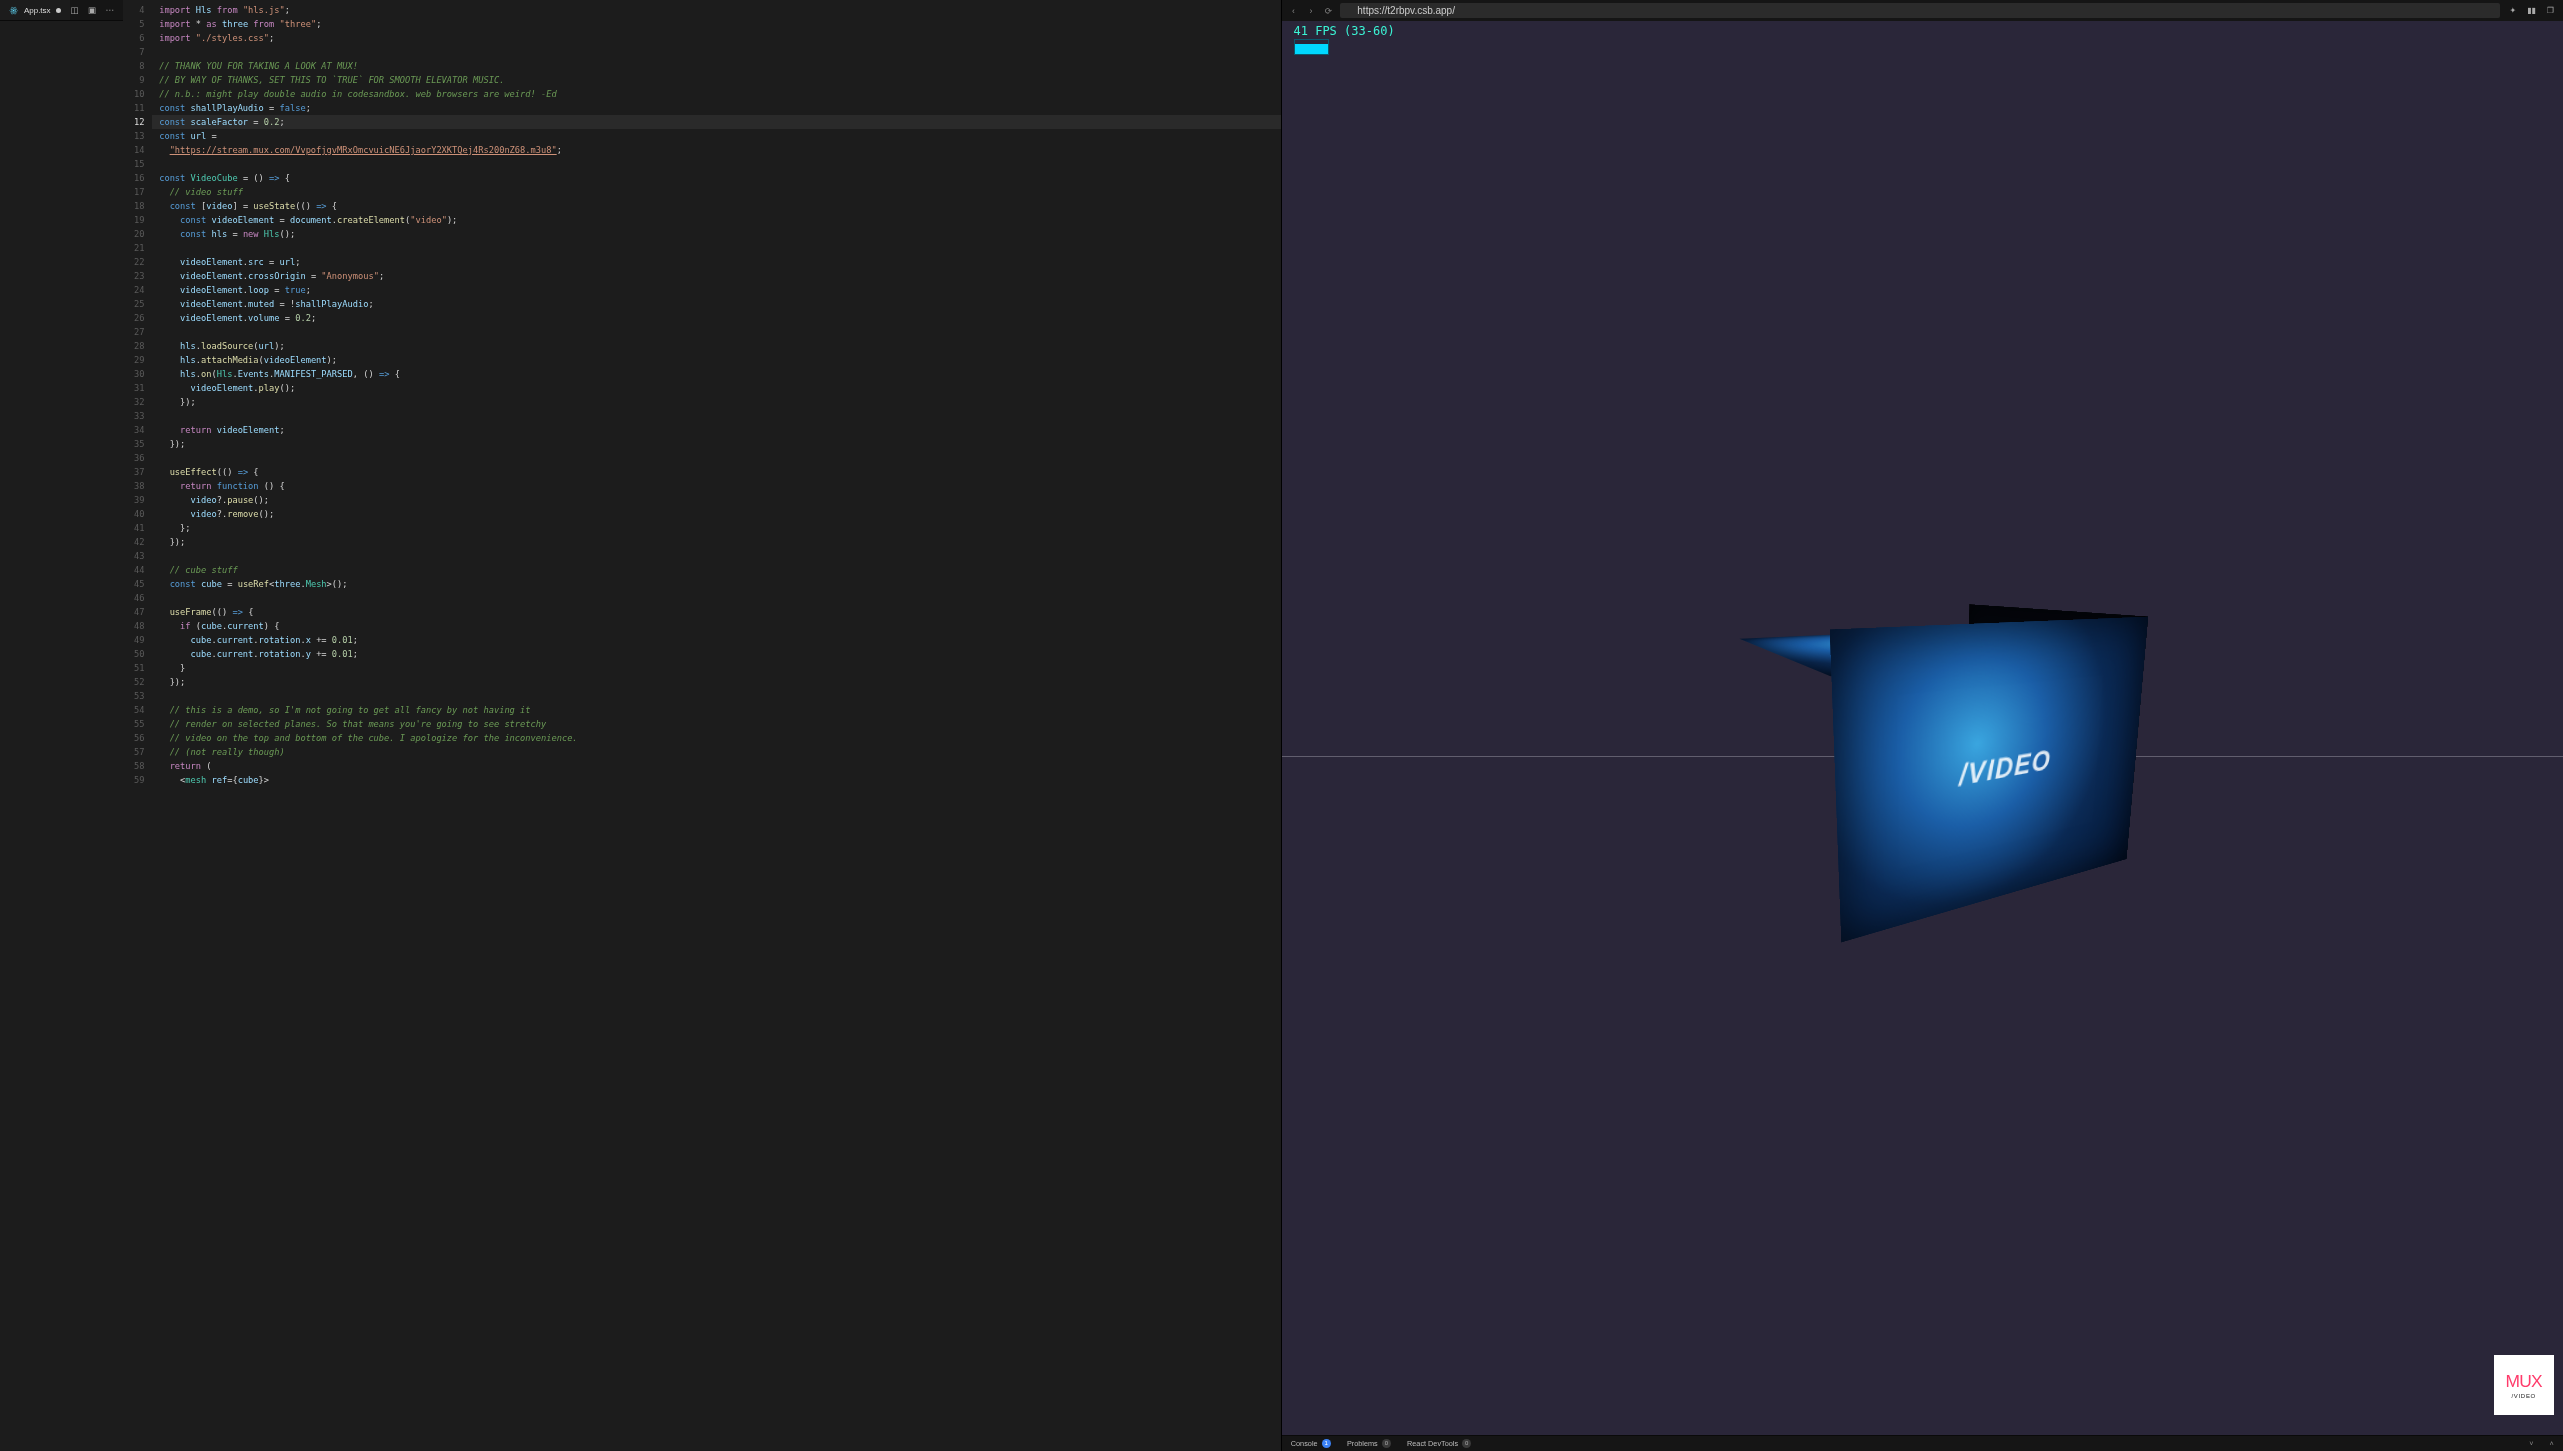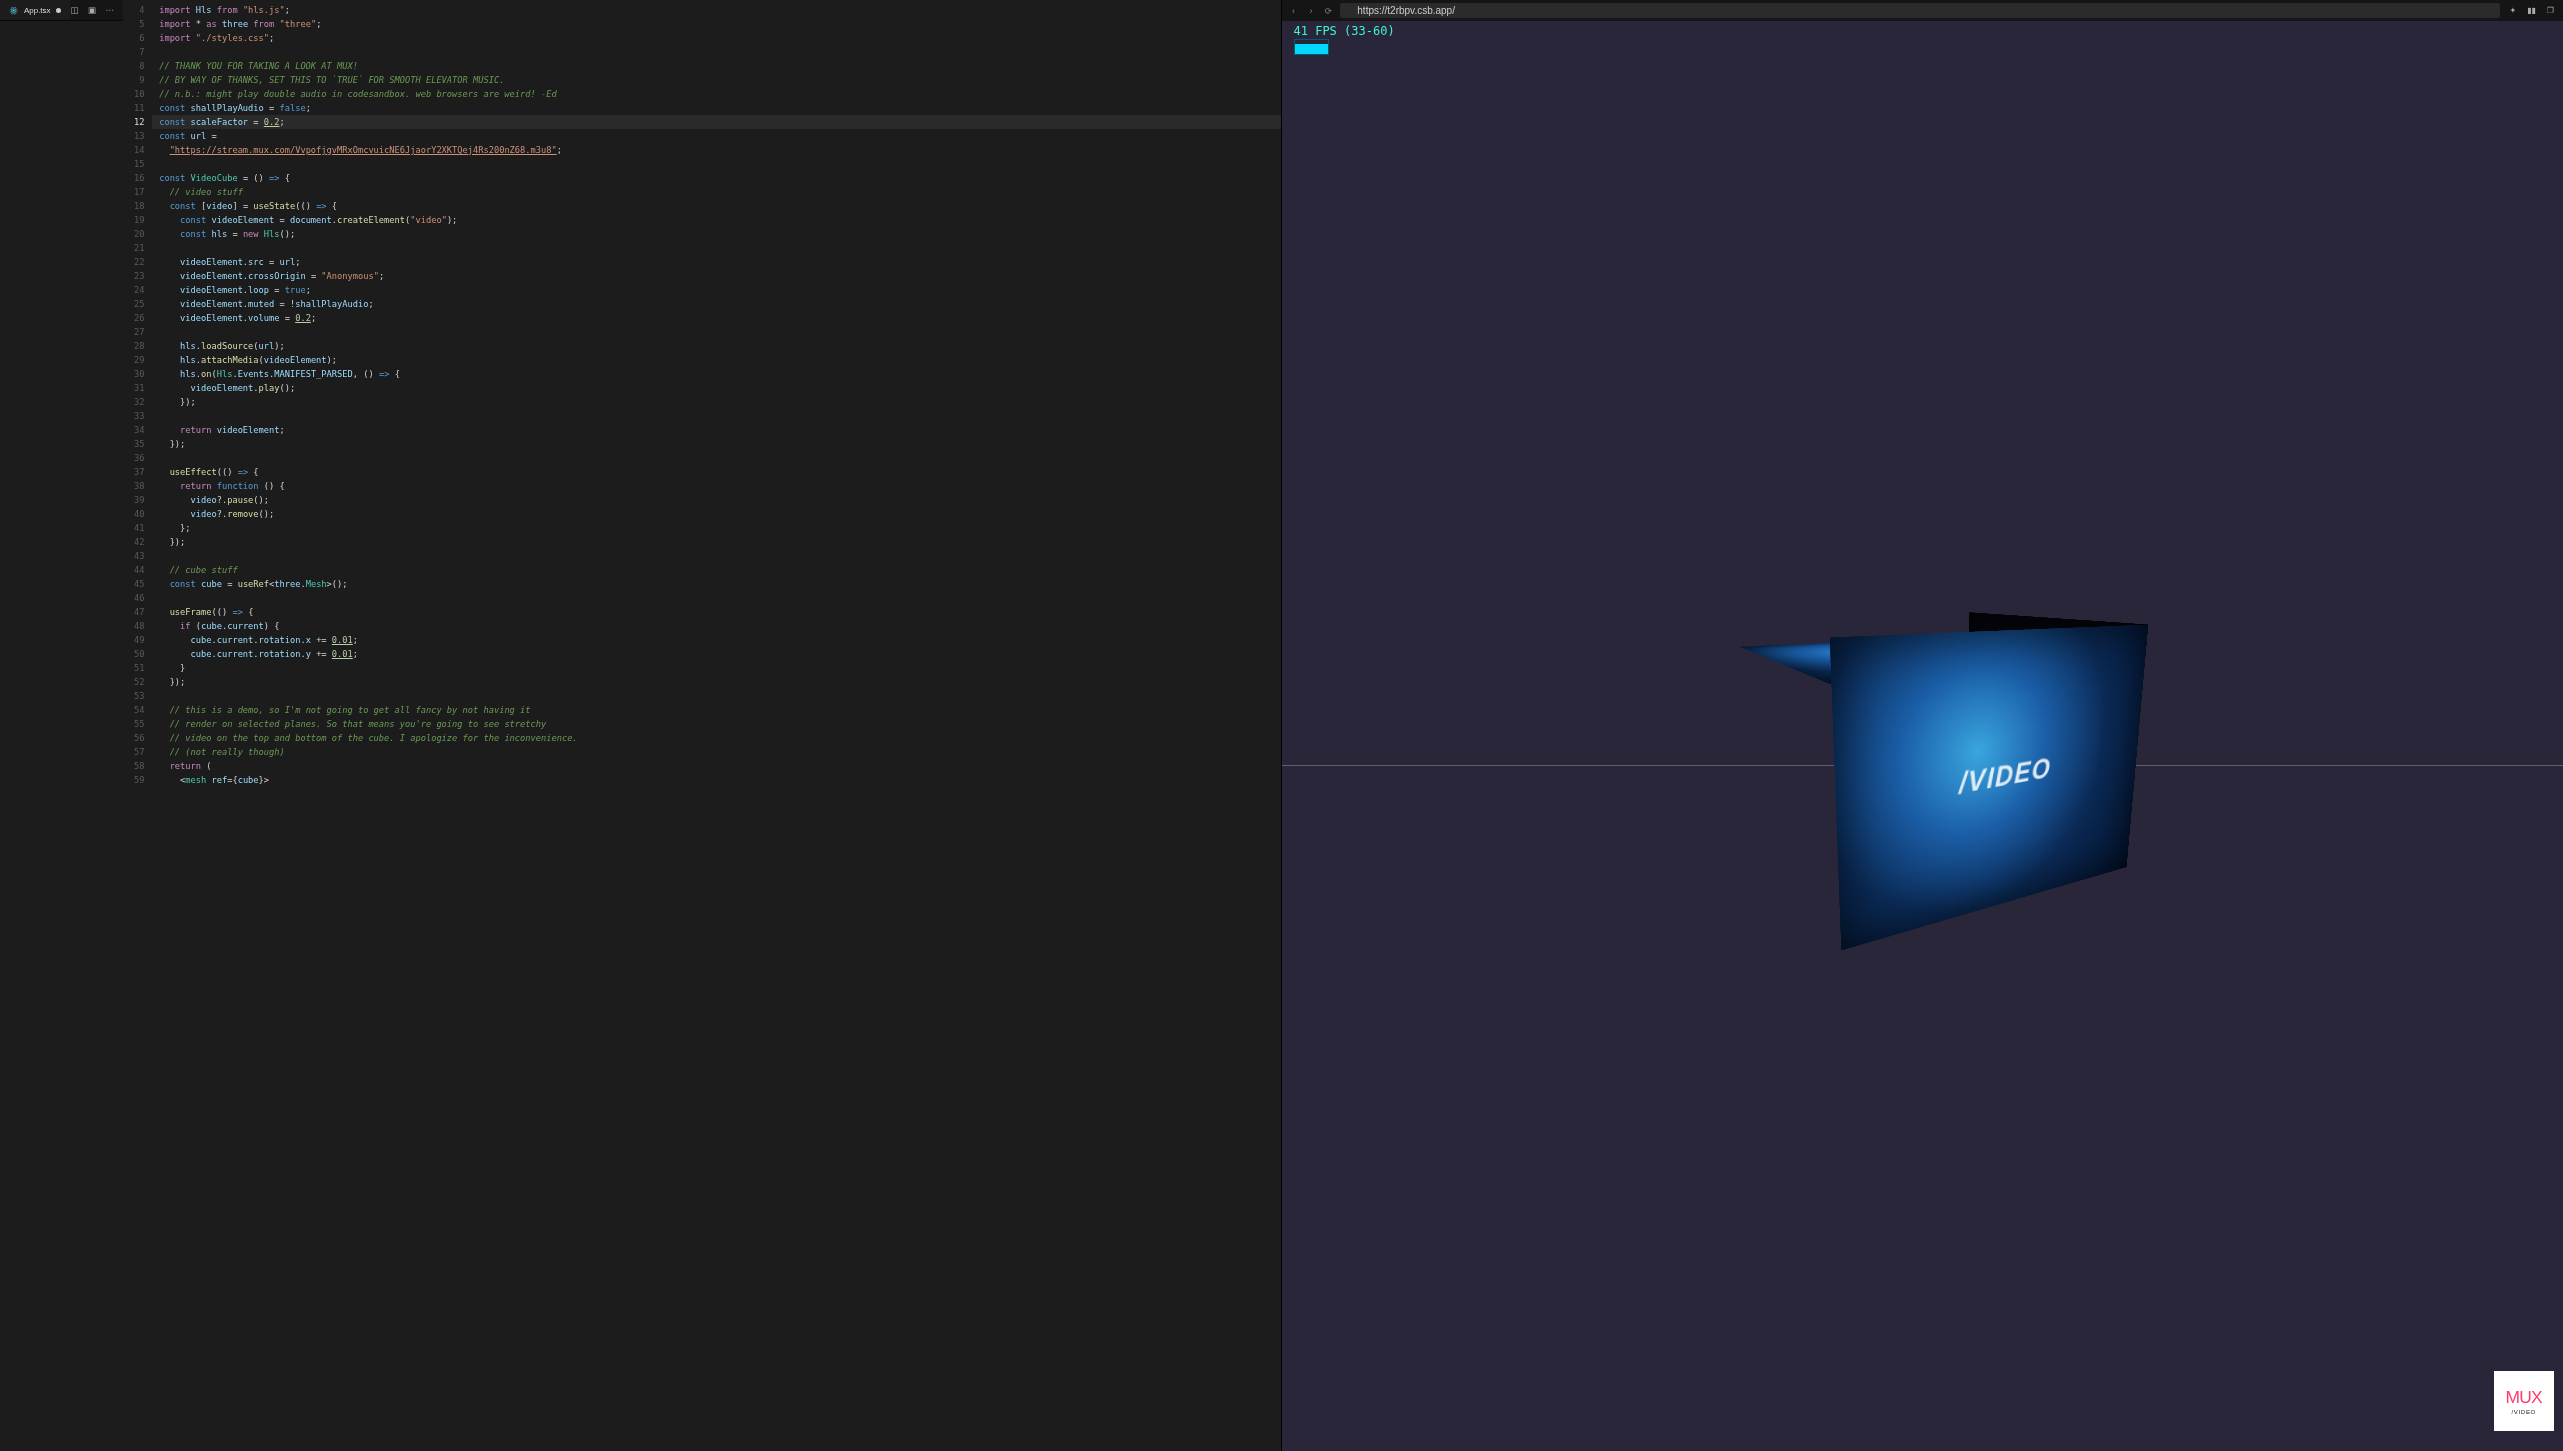--- a/index.html
+++ b/index.html
@@ -24,21 +24,21 @@
 .code { flex:1; padding:2.7px 0 0 6.7px; white-space:pre; color:#d4d4d4; overflow:hidden; }
 .code .line { height:14px; }
 .code .line.active { background:#2a2a2a; margin-left:-6.7px; padding-left:6.7px; }
 
 
 .kw { color:#c586c0; }
 .kw2 { color:#569cd6; }
 .str { color:#ce9178; }
 .com { color:#6a9955; font-style:italic; }
 .fn { color:#dcdcaa; }
-.num { color:#b5cea8;text-decoration:underline; }
+.num { color:#b5cea8; }
 .id { color:#9cdcfe; }
 .type { color:#4ec9b0; }
 .op { color:#d4d4d4; }
 .url { text-decoration:underline; }
 
 
 .rtabs { height:21.4px; background:#151515; display:flex; align-items:center; gap:16px; padding-left:9.3px; font-size:8px; border-bottom:0.7px solid #0a0a0a; }
 .rtabs .rtab { color:#888; cursor:pointer; }
 .rtabs .rtab.active { color:#fff; }
 .addrbar { height:21.4px; background:#151515; display:flex; align-items:center; gap:6.7px; padding:0 6.7px; }
@@ -188,15 +188,32 @@
           <div class="face front">
               <span>/VIDEO</span>
             </div>
         </div>
       </div>
       <div class="logo">
         <div class="m">MUX</div>
         <div class="v">/VIDEO</div>
       </div>
     </div>
+    <div class="console">
+      <div class="item">
+        <span>Console</span>
+        <span class="badge">1</span>
+      </div>
+      <div class="item">
+        <span>Problems</span>
+        <span class="badge gray">0</span>
+      </div>
+      <div class="item">
+        <span>React DevTools</span>
+        <span class="badge gray">0</span>
+      </div>
+      <div class="spacer"></div>
+      <span class="chev">˅</span>
+      <span class="chev">˄</span>
+    </div>
   </div>
 </div>
 
 
 </body></html>

